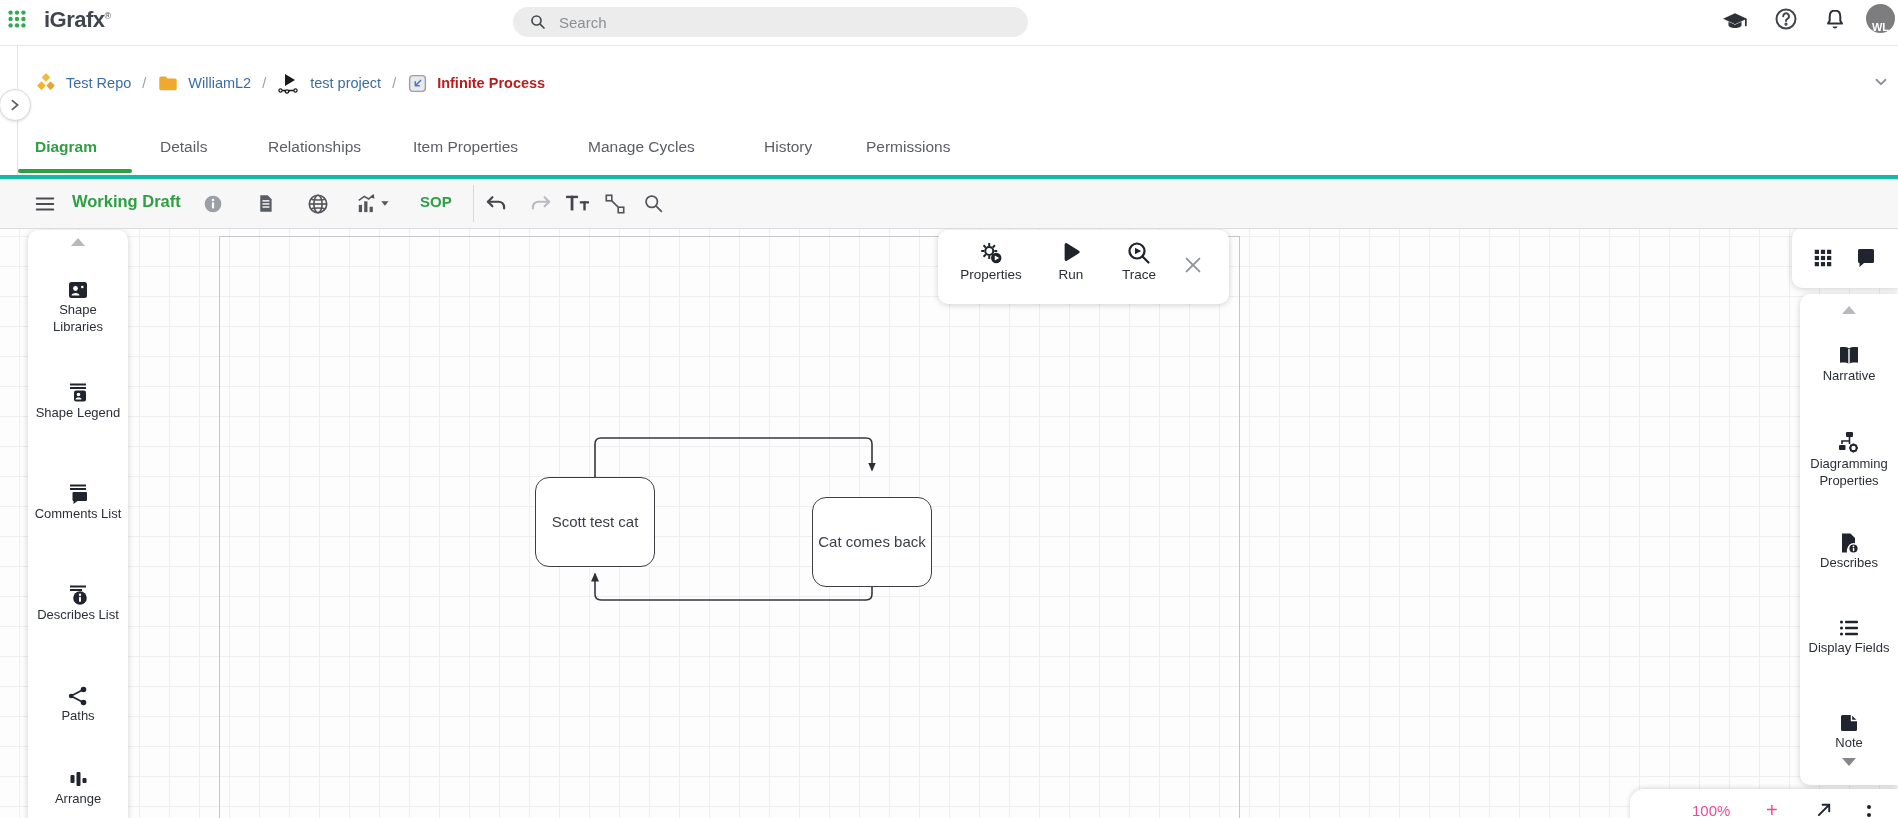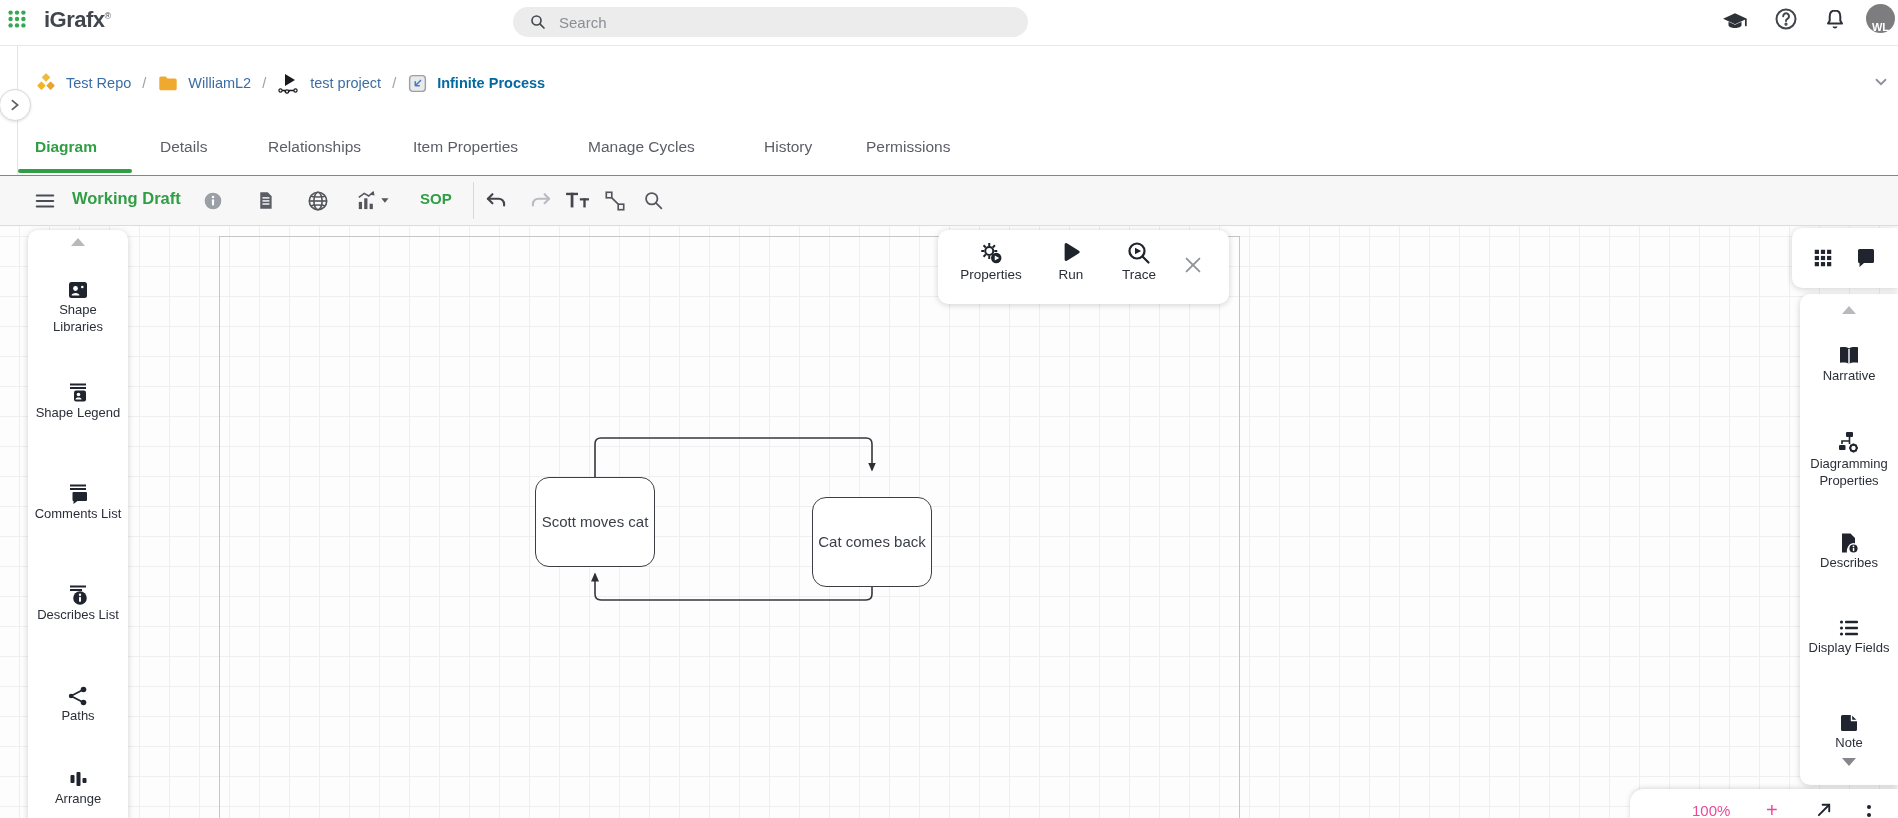--- a/index.html
+++ b/index.html
@@ -18,30 +18,30 @@
   .topbar-icon{position:absolute;top:7px;color:#2d3138;cursor:pointer;}
   #avatar{position:absolute;left:1866px;top:4px;width:29px;height:29px;border-radius:50%;background:#7d7d80;color:#fff;font-size:11px;font-weight:700;display:flex;align-items:flex-end;justify-content:center;}
 
   
   #header-area{position:absolute;left:0;top:45px;width:1898px;height:130px;background:#fff;z-index:30;}
   #left-divider{position:absolute;left:17px;top:0;width:1px;height:130px;background:#e3e3e5;}
   #collapse-btn{position:absolute;left:-1px;top:44px;width:30px;height:30px;border-radius:50%;background:#fff;border:1px solid #d9d9d9;box-shadow:0 1px 3px rgba(0,0,0,.12);display:flex;align-items:center;justify-content:center;color:#5f6368;cursor:pointer;z-index:5;}
   #breadcrumb{position:absolute;left:35px;top:23px;height:30px;display:flex;align-items:center;gap:9px;font-size:14.5px;}
   .crumb-link{color:#3a6da4;text-decoration:none;cursor:pointer;}
   .crumb-sep{color:#9aa0a6;padding:0 2px;}
-  .crumb-current{color:#0369a1;font-weight:700;}
+  .crumb-current{color:#b91c1c;font-weight:700;}
   #breadcrumb-collapse{position:absolute;left:1872px;top:28px;color:#8d9197;cursor:pointer;}
 
   
   .tab{position:absolute;top:93px;font-size:15.5px;color:#5b5e66;cursor:pointer;white-space:nowrap;}
   .tab.active{color:#2f9e44;font-weight:700;}
   #tab-underline{position:absolute;left:18px;top:124px;width:114px;height:4px;background:#2f9e44;border-radius:2px;}
 
   
-  #toolbar{position:absolute;left:0;top:175px;width:1898px;height:49px;background:#f7f7f8;border-top:1px solid #14b8a6;border-bottom:1px solid #dcdcde;z-index:30;}
+  #toolbar{position:absolute;left:0;top:175px;width:1898px;height:49px;background:#f7f7f8;border-top:4px solid #14b8a6;border-bottom:1px solid #dcdcde;z-index:30;}
   .tb-icon{position:absolute;top:14px;color:#54565c;cursor:pointer;}
   #working-draft{position:absolute;left:72px;top:13px;font-size:16.5px;font-weight:700;color:#2f9e44;cursor:pointer;}
   #sop-label{position:absolute;left:420px;top:14px;font-size:15px;font-weight:700;color:#2f9e44;cursor:pointer;}
   #tb-divider{position:absolute;left:473px;top:6px;width:1px;height:37px;background:#d8d8da;}
   .tb-disabled{color:#b9bcc1;}
 
   
   #canvas{position:absolute;left:0;top:224px;width:1898px;height:594px;background-color:#fdfdfd;
     background-image:linear-gradient(#efeff1 1px,transparent 1px),linear-gradient(90deg,#efeff1 1px,transparent 1px);
     background-size:30px 30px;background-position:-11px 12px;z-index:1;}
@@ -86,21 +86,21 @@
     <defs>
       <marker id="arr" markerWidth="10" markerHeight="10" refX="7.5" refY="5" orient="auto" markerUnits="userSpaceOnUse">
         <path d="M0,1 L9,5 L0,9 Z" fill="#2d2f34"></path>
       </marker>
     </defs>
     <path d="M595 477 L595 444 Q595 438 601 438 L866 438 Q872 438 872 444 L872 470" fill="none" stroke="#35373c" stroke-width="1.6" marker-end="url(#arr)"></path>
     <path d="M872 567 L872 594 Q872 600 866 600 L601 600 Q595 600 595 594 L595 574" fill="none" stroke="#35373c" stroke-width="1.6" marker-end="url(#arr)"></path>
   </svg>
 
   <div class="node" style="left:535px;top:477px;">
-    <span>Scott moves cat</span>
+    <span>Scott test cat</span>
   </div>
   <div class="node" style="left:812px;top:497px;">
     <span>Cat comes back</span>
   </div>
 
   <div id="topbar">
     <span id="apps-grid" class="icon">
       <svg width="22" height="22" viewBox="0 0 24 24" fill="currentColor">
         <circle cx="5" cy="5" r="2.4"></circle>
           <circle cx="12" cy="5" r="2.4"></circle>

